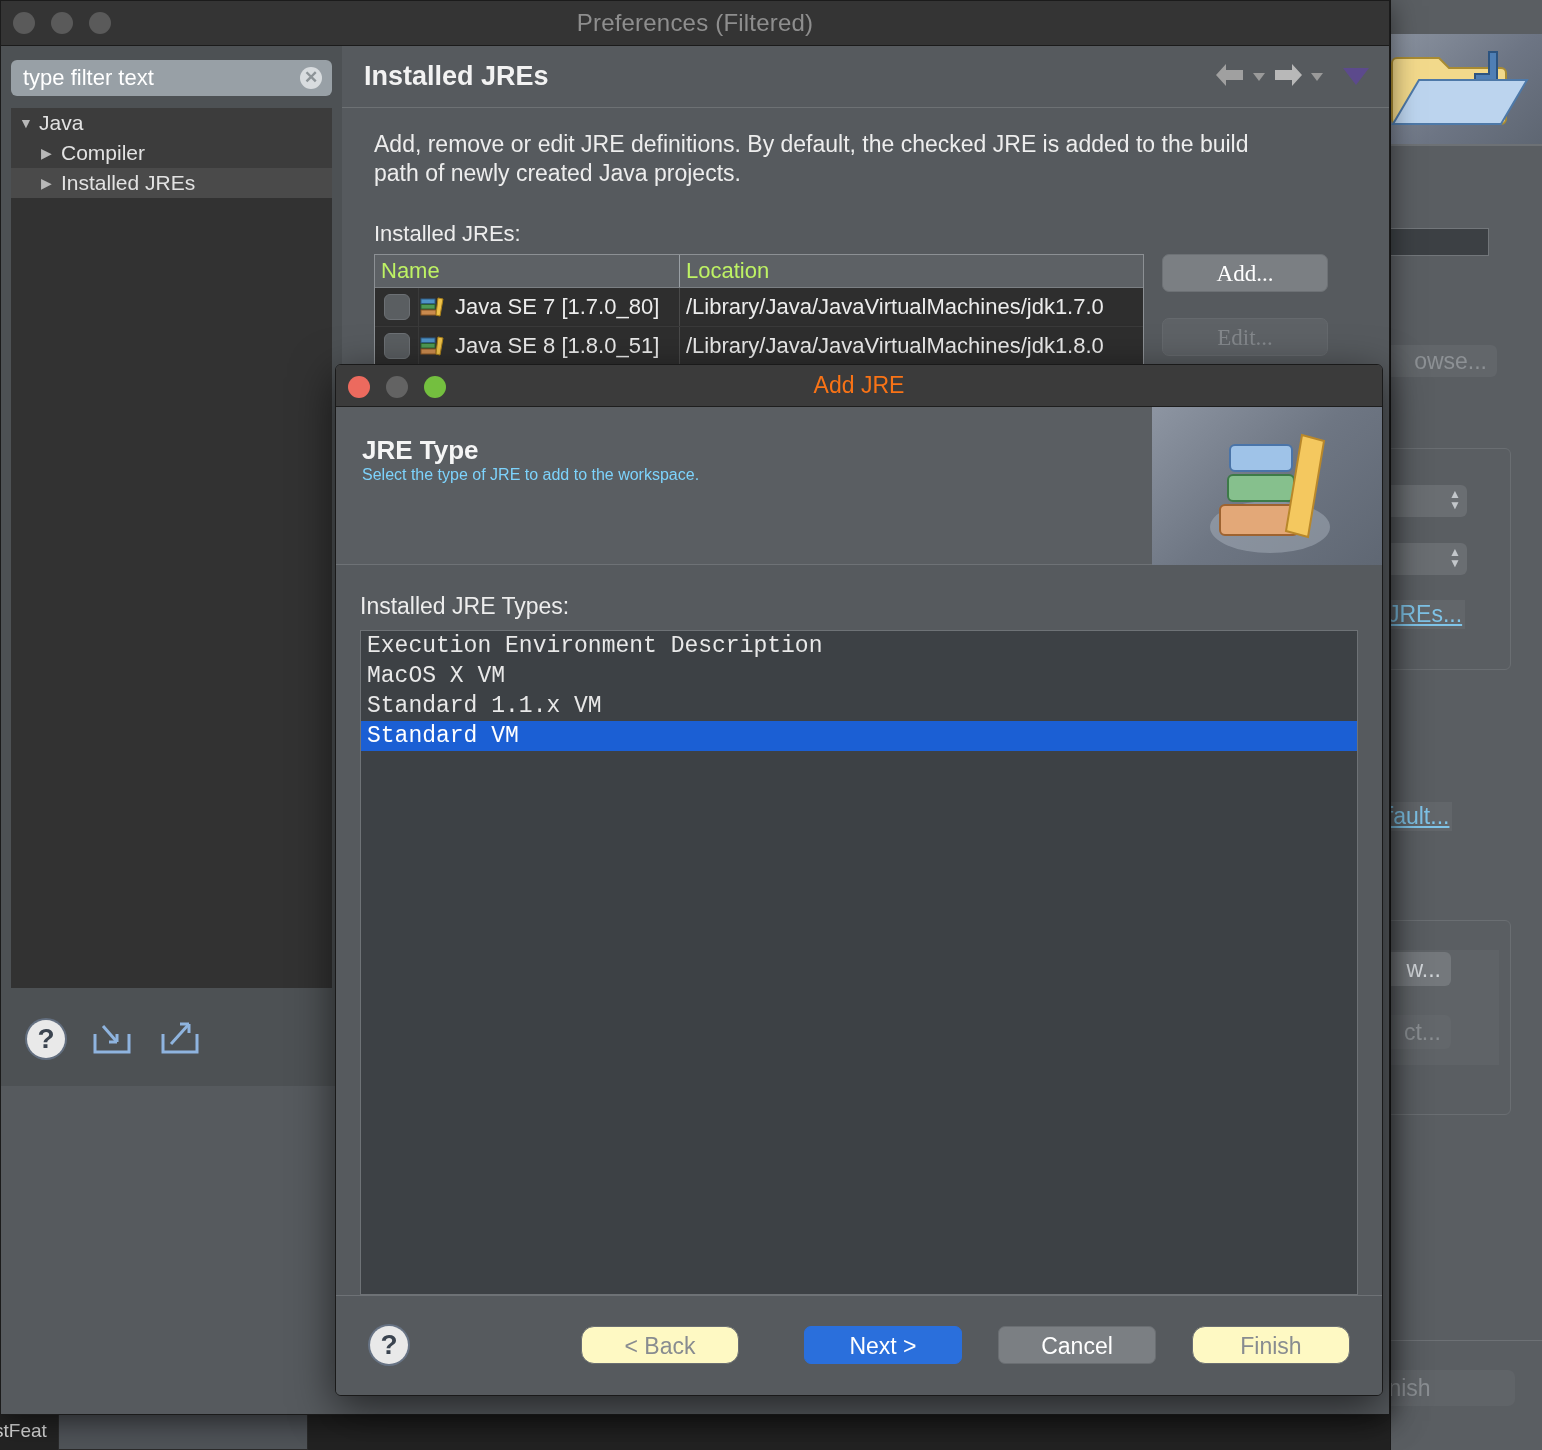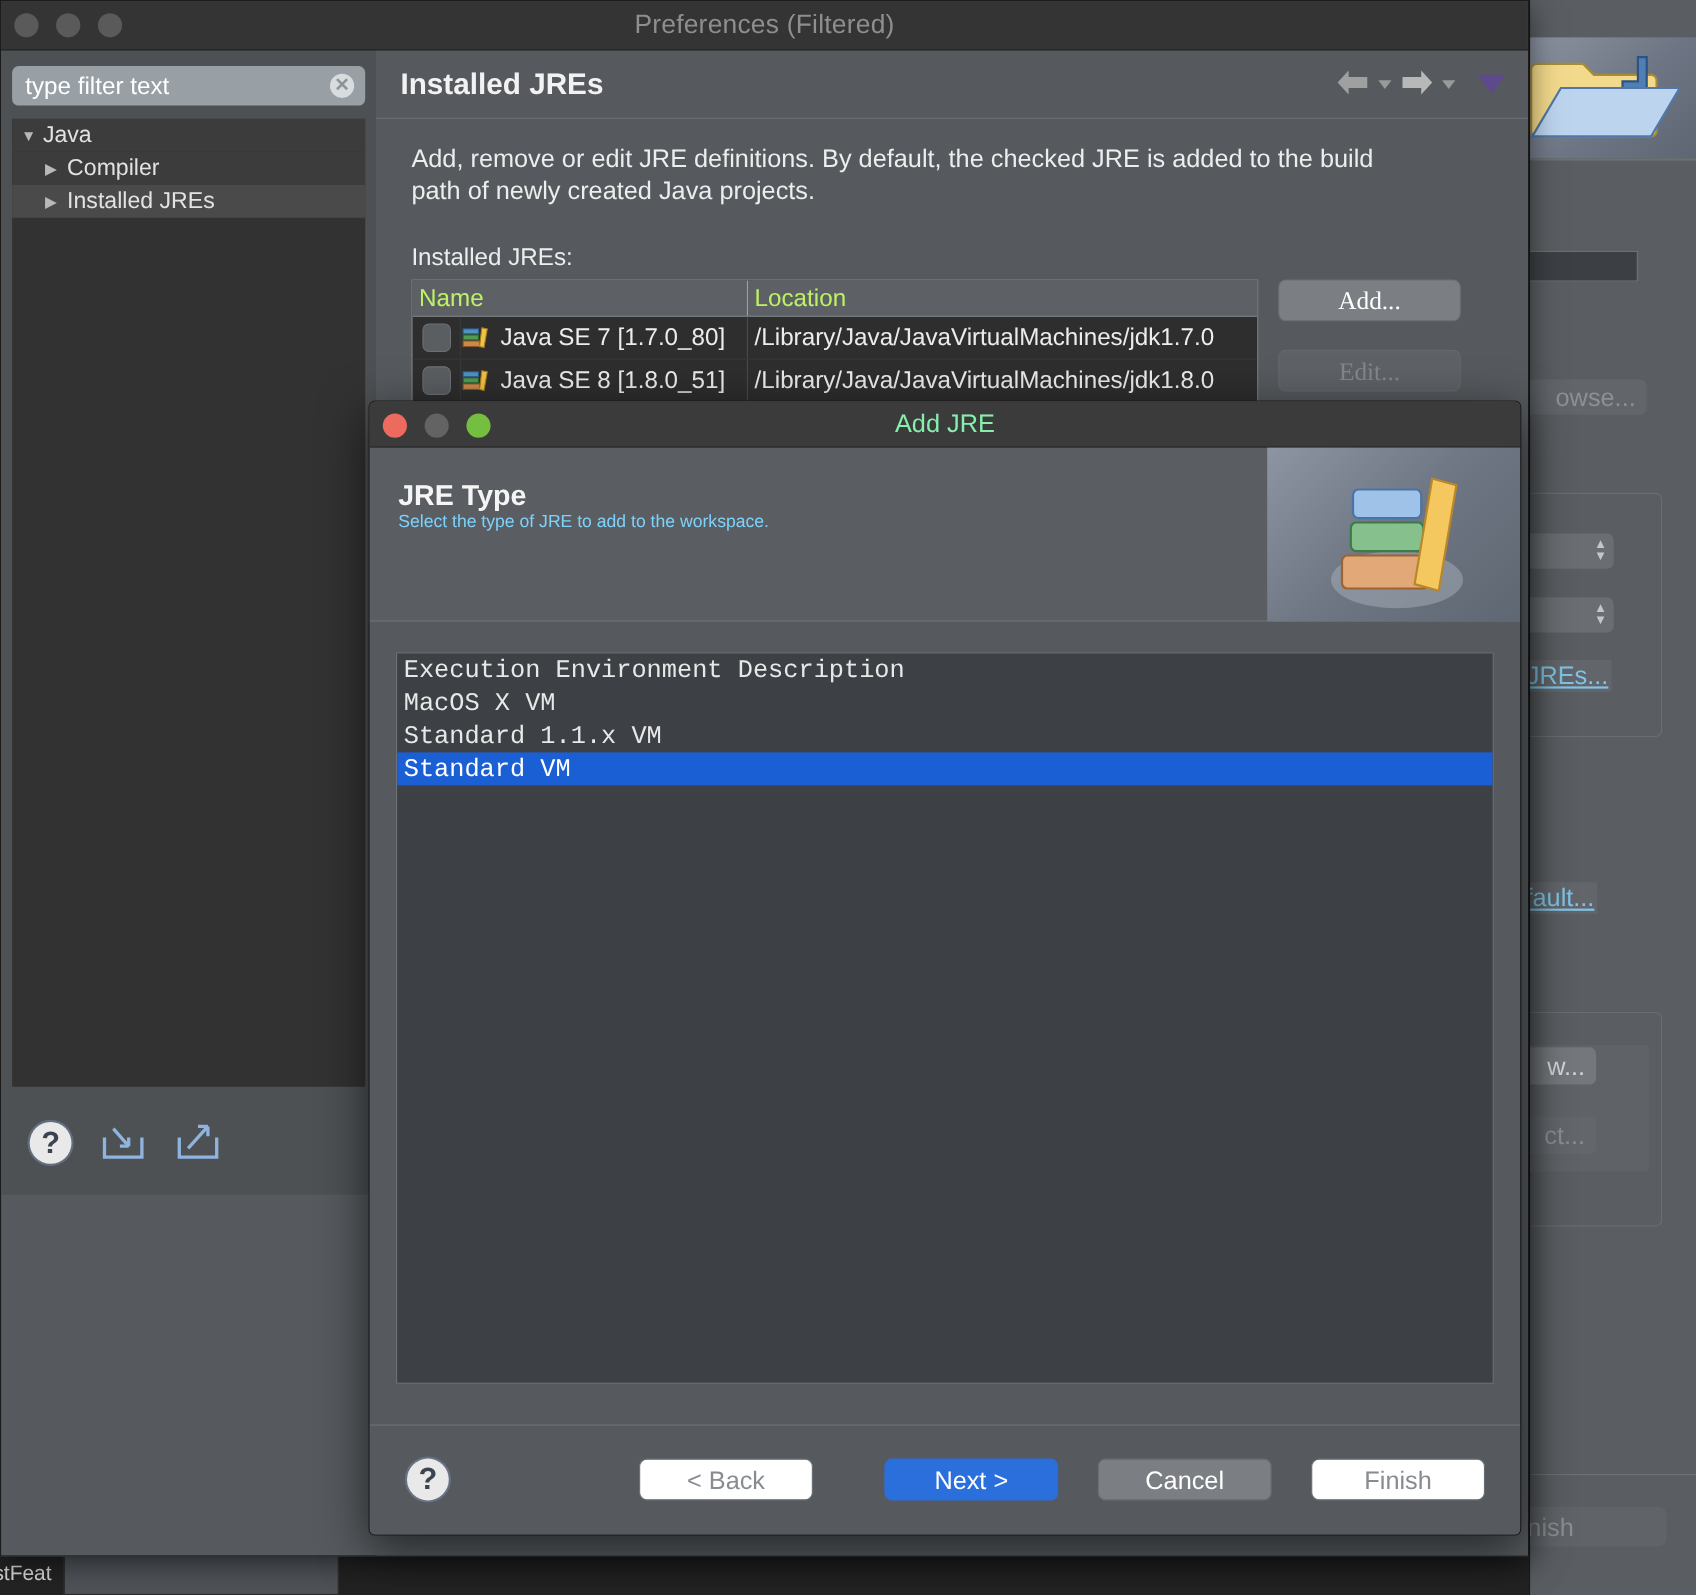--- a/index.html
+++ b/index.html
@@ -256,21 +256,21 @@
     position: absolute; left: 335px; top: 364px; width: 1048px; height: 1032px;
     background: #565a5e; border: 1px solid #1a1a1a; border-radius: 6px;
     box-shadow: 0 12px 44px rgba(0,0,0,.6);
     overflow: hidden;
   }
   .addjre-titlebar {
     position: relative; height: 42px; background: #3b3b3b;
     border-bottom: 1px solid #1e1e1e;
     display: flex; align-items: center; justify-content: center;
   }
-  .addjre-title { color: #86efac; font-size: 23px; }
+  .addjre-title { color: #f97316; font-size: 23px; }
   .tl.red { background: #ec6a5e; }
   .tl.grey { background: #636363; }
   .tl.green { background: #74bf3f; }
 
   .addjre-banner {
     position: relative; height: 158px; background: #5a5e62;
     border-bottom: 1px solid #6e7276; padding: 28px 0 0 26px;
   }
   .banner-title { color: #f5f5f5; font-size: 26px; font-weight: bold; }
   .banner-sub { color: #7dd3fc; font-size: 16px; }
@@ -299,21 +299,21 @@
   }
   .footer-help { position: absolute; left: 34px; top: 30px; }
   .footer-btns {
     position: absolute; right: 32px; top: 30px; display: flex; gap: 36px;
   }
   .fbtn {
     width: 158px; height: 38px; border-radius: 7px;
     font-size: 23px; text-align: center; line-height: 38px;
     border: 1px solid #6a6e72;
   }
-  .fbtn.disabled { background: #ffffff; color: #888c90; }
+  .fbtn.disabled { background: #fef9c3; color: #888c90; border-radius: 13px; }
   .fbtn.primary { background: #2a6fdc; color: #ffffff; border-color: #2a6fdc; margin-left: 29px; }
   .fbtn.normal { background: #7b7f83; color: #ffffff; }
 
   .prefs-bottom-help {
     position: absolute; left: 88px; top: 1375px;
   }
 </style>
 </head>
 <body>
 
@@ -512,20 +512,21 @@
           <ellipse cx="118" cy="120" rx="60" ry="26" fill="#aeb6c2" opacity="0.45"></ellipse>
           <rect x="78" y="38" width="62" height="26" rx="5" fill="#9fc3e8" stroke="#4a74a8" stroke-width="2"></rect>
           <rect x="76" y="68" width="66" height="26" rx="5" fill="#86c08d" stroke="#3d7a48" stroke-width="2"></rect>
           <rect x="68" y="98" width="78" height="30" rx="5" fill="#e3a878" stroke="#9e6330" stroke-width="2"></rect>
           <path d="M150 28 l22 6 l-16 96 l-22 -6 z" fill="#f4c85f" stroke="#b8872a" stroke-width="2"></path>
         </svg>
       </div>
     </div>
 
     <div class="addjre-main">
+      <div class="types-label">Installed JRE Types:</div>
       <div class="types-list">
         <div class="type-item">Execution Environment Description</div>
         <div class="type-item">MacOS X VM</div>
         <div class="type-item">Standard 1.1.x VM</div>
         <div class="type-item selected">Standard VM</div>
       </div>
     </div>
 
     <div class="addjre-footer">
       <div class="icon-help footer-help">?</div>

